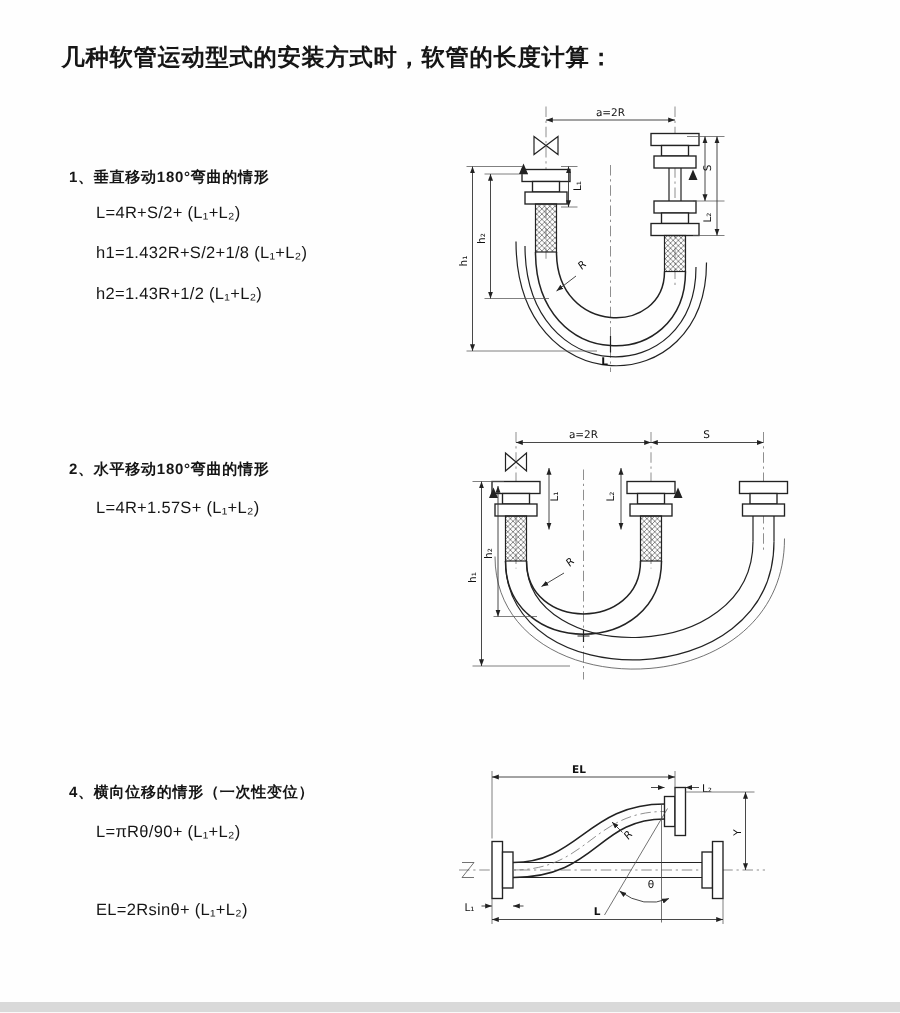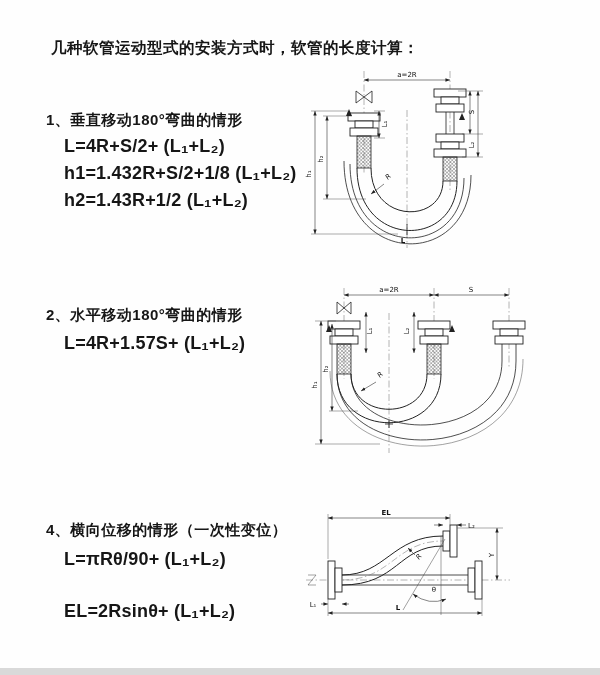--- a/index.html
+++ b/index.html
@@ -1,20 +1,20 @@
 <!DOCTYPE html>
 <html><head>
 <meta charset="utf-8">
 <style>
   html,body{margin:0;padding:0;background:#fff;}
   body{font-family:"Liberation Sans","DejaVu Sans",sans-serif;color:#161616;}
   .page{position:relative;width:600px;height:675px;background:#fefefe;overflow:hidden;}
-  .title{position:absolute;left:35px;top:22px;font-size:15.5px;font-weight:bold;letter-spacing:.5px;margin:16px;white-space:nowrap;}
-  .h{position:absolute;font-size:15px;font-weight:bold;letter-spacing:.5px;white-space:nowrap;text-align:right;}
-  .f{position:absolute;font-size:18px;font-weight:bold;letter-spacing:.2px;white-space:nowrap;}
+  .title{position:absolute;left:35px;top:22px;font-size:15.5px;font-weight:bold;letter-spacing:.5px;margin:6px;white-space:nowrap;}
+  .h{position:absolute;font-size:10px;font-weight:bold;letter-spacing:.5px;white-space:nowrap;text-align:right;}
+  .f{position:absolute;font-size:11px;font-weight:normal;letter-spacing:.2px;white-space:nowrap;}
   .diagram{position:absolute;}
   svg{overflow:visible;}
   svg text{font-family:"DejaVu Sans","Liberation Sans",sans-serif;fill:#111;}
   .lbl{font-size:7px;}
   .dim{stroke:#333;stroke-width:.6;fill:none;}
   .ext{stroke:#555;stroke-width:.5;fill:none;}
   .main{stroke:#222;stroke-width:1;fill:none;}
   .thin{stroke:#222;stroke-width:.8;fill:none;}
   .fine{stroke:#444;stroke-width:.5;fill:none;}
   .cl{stroke:#777;stroke-width:.55;fill:none;stroke-dasharray:7 2.5 1.5 2.5;}

